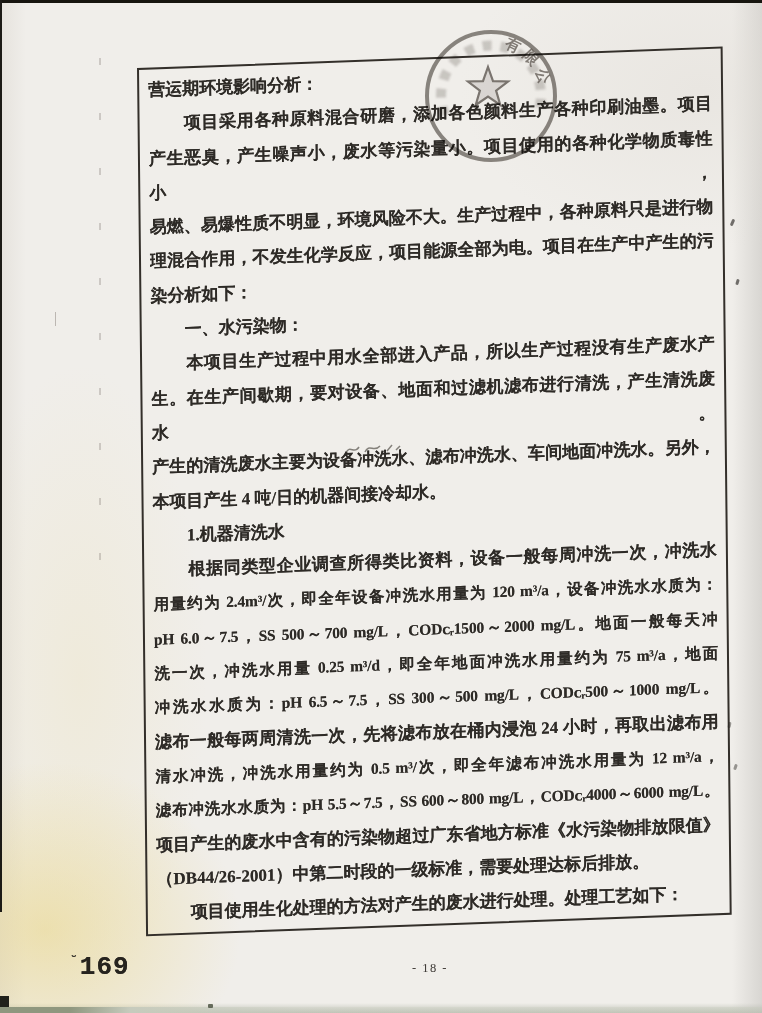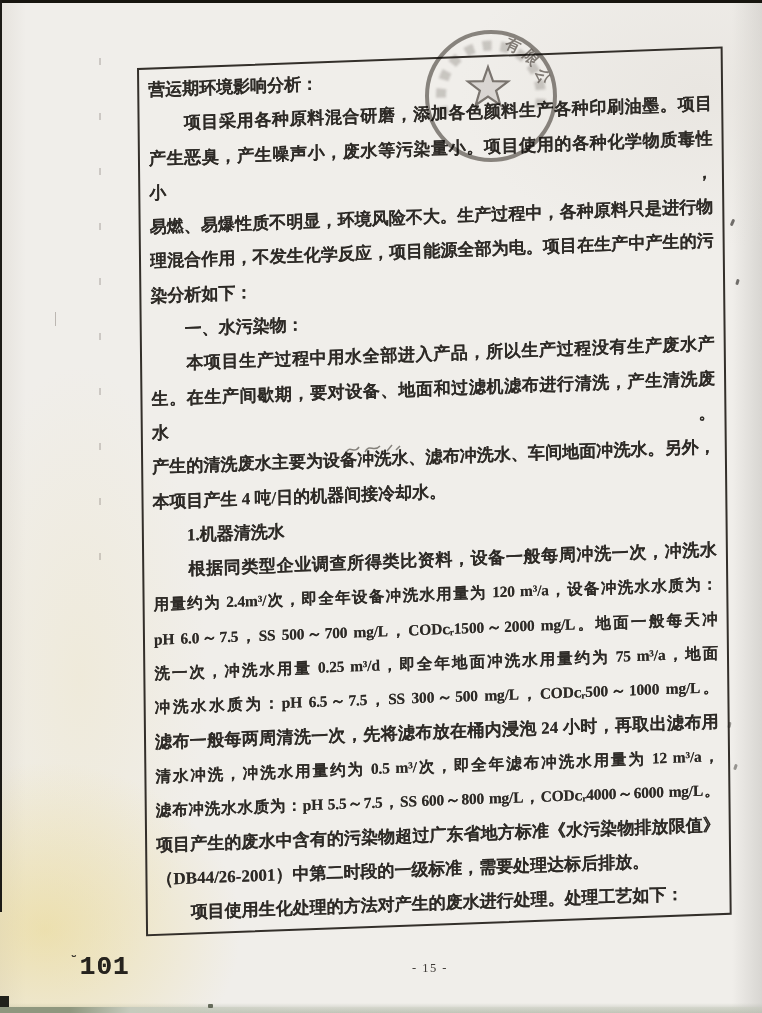--- a/index.html
+++ b/index.html
@@ -151,24 +151,24 @@
 
     <text font-size="15" letter-spacing="5" fill="#57504a" opacity="0.8" font-weight="bold">
       <textPath href="#arcPath" startOffset="58%">有限公</textPath>
     </text>
   </svg>
 
   <svg class="scribble" width="62" height="20" viewBox="0 0 62 20" xmlns="http://www.w3.org/2000/svg">
     <path d="M2,13 C6,4 10,15 15,7 M21,12 C25,3 30,13 36,6 M43,11 l5,-6 M52,10 l4,-4" fill="none" stroke="#3c3832" stroke-width="1.5" opacity="0.75"></path>
   </svg>
 
-  <div class="page-num">- 15 -</div>
+  <div class="page-num">- 18 -</div>
 
   <div class="margin-note">
-    <span class="mark">˘</span><span>101</span>
+    <span class="mark">˘</span><span>169</span>
   </div>
 
   <div class="speck sp1"></div>
   <div class="speck sp2"></div>
   <div class="speck sp3"></div>
   <div class="speck sp4"></div>
   <div class="speck sp5"></div>
   <div class="speck sp6"></div>
 
 </div>

